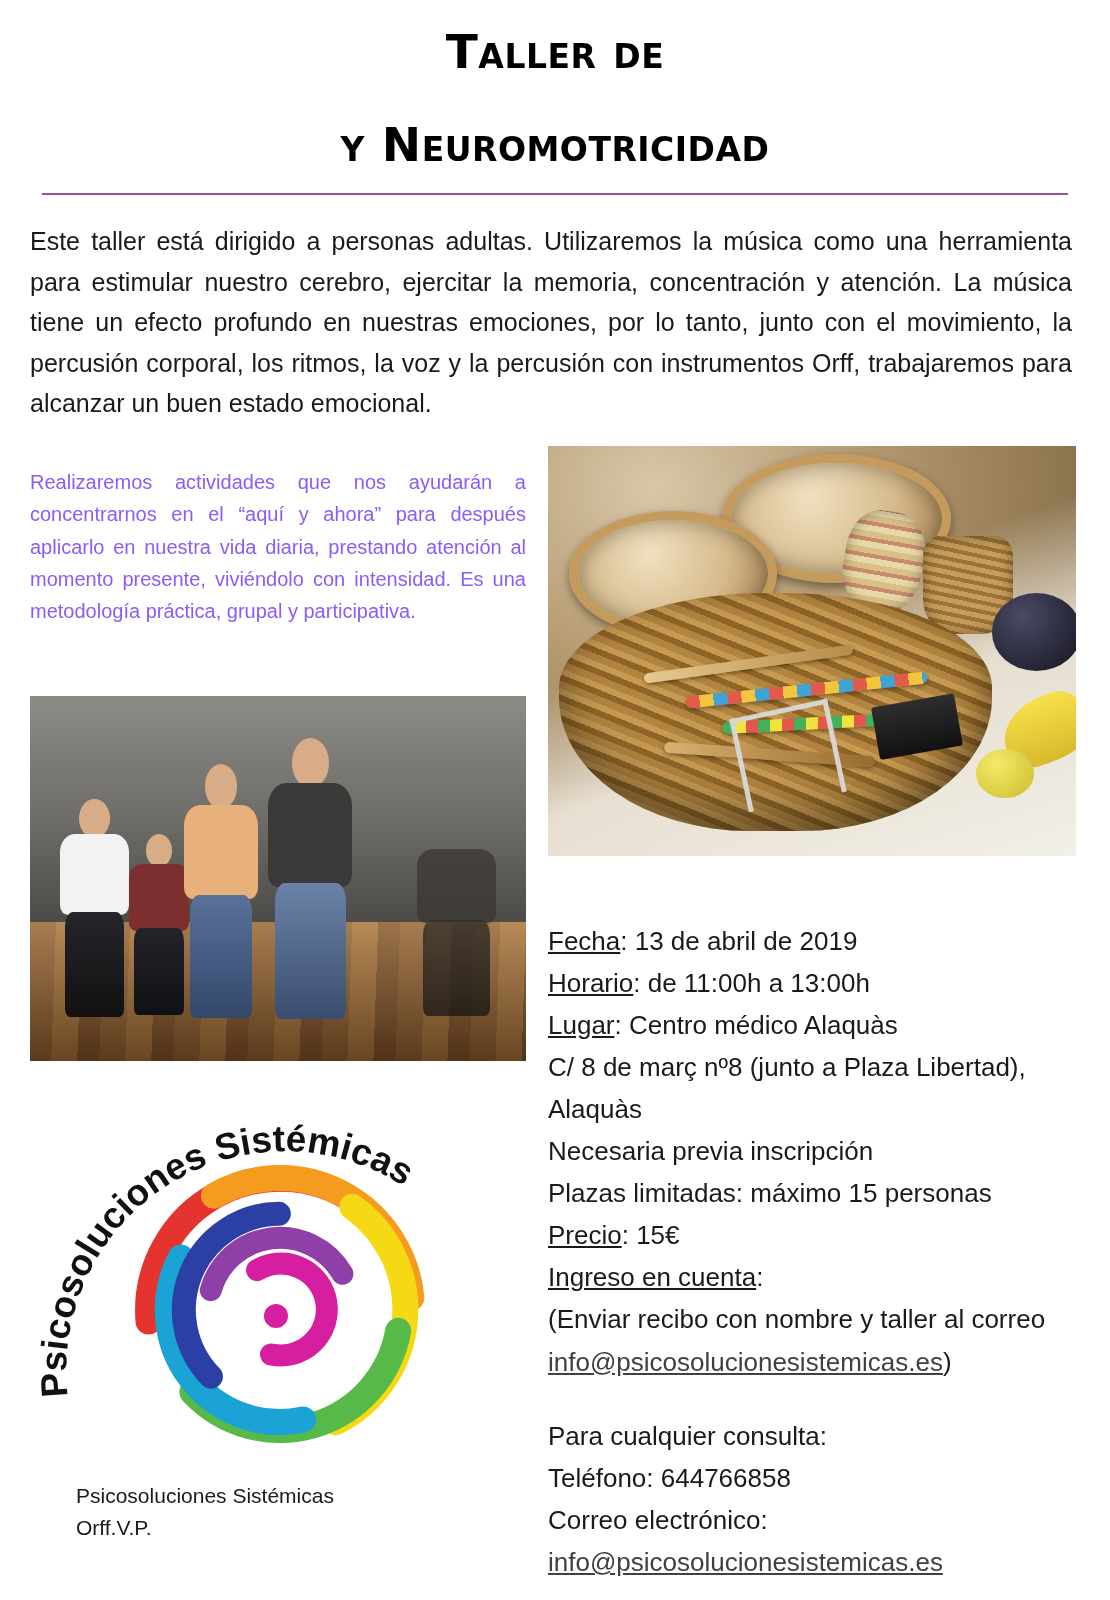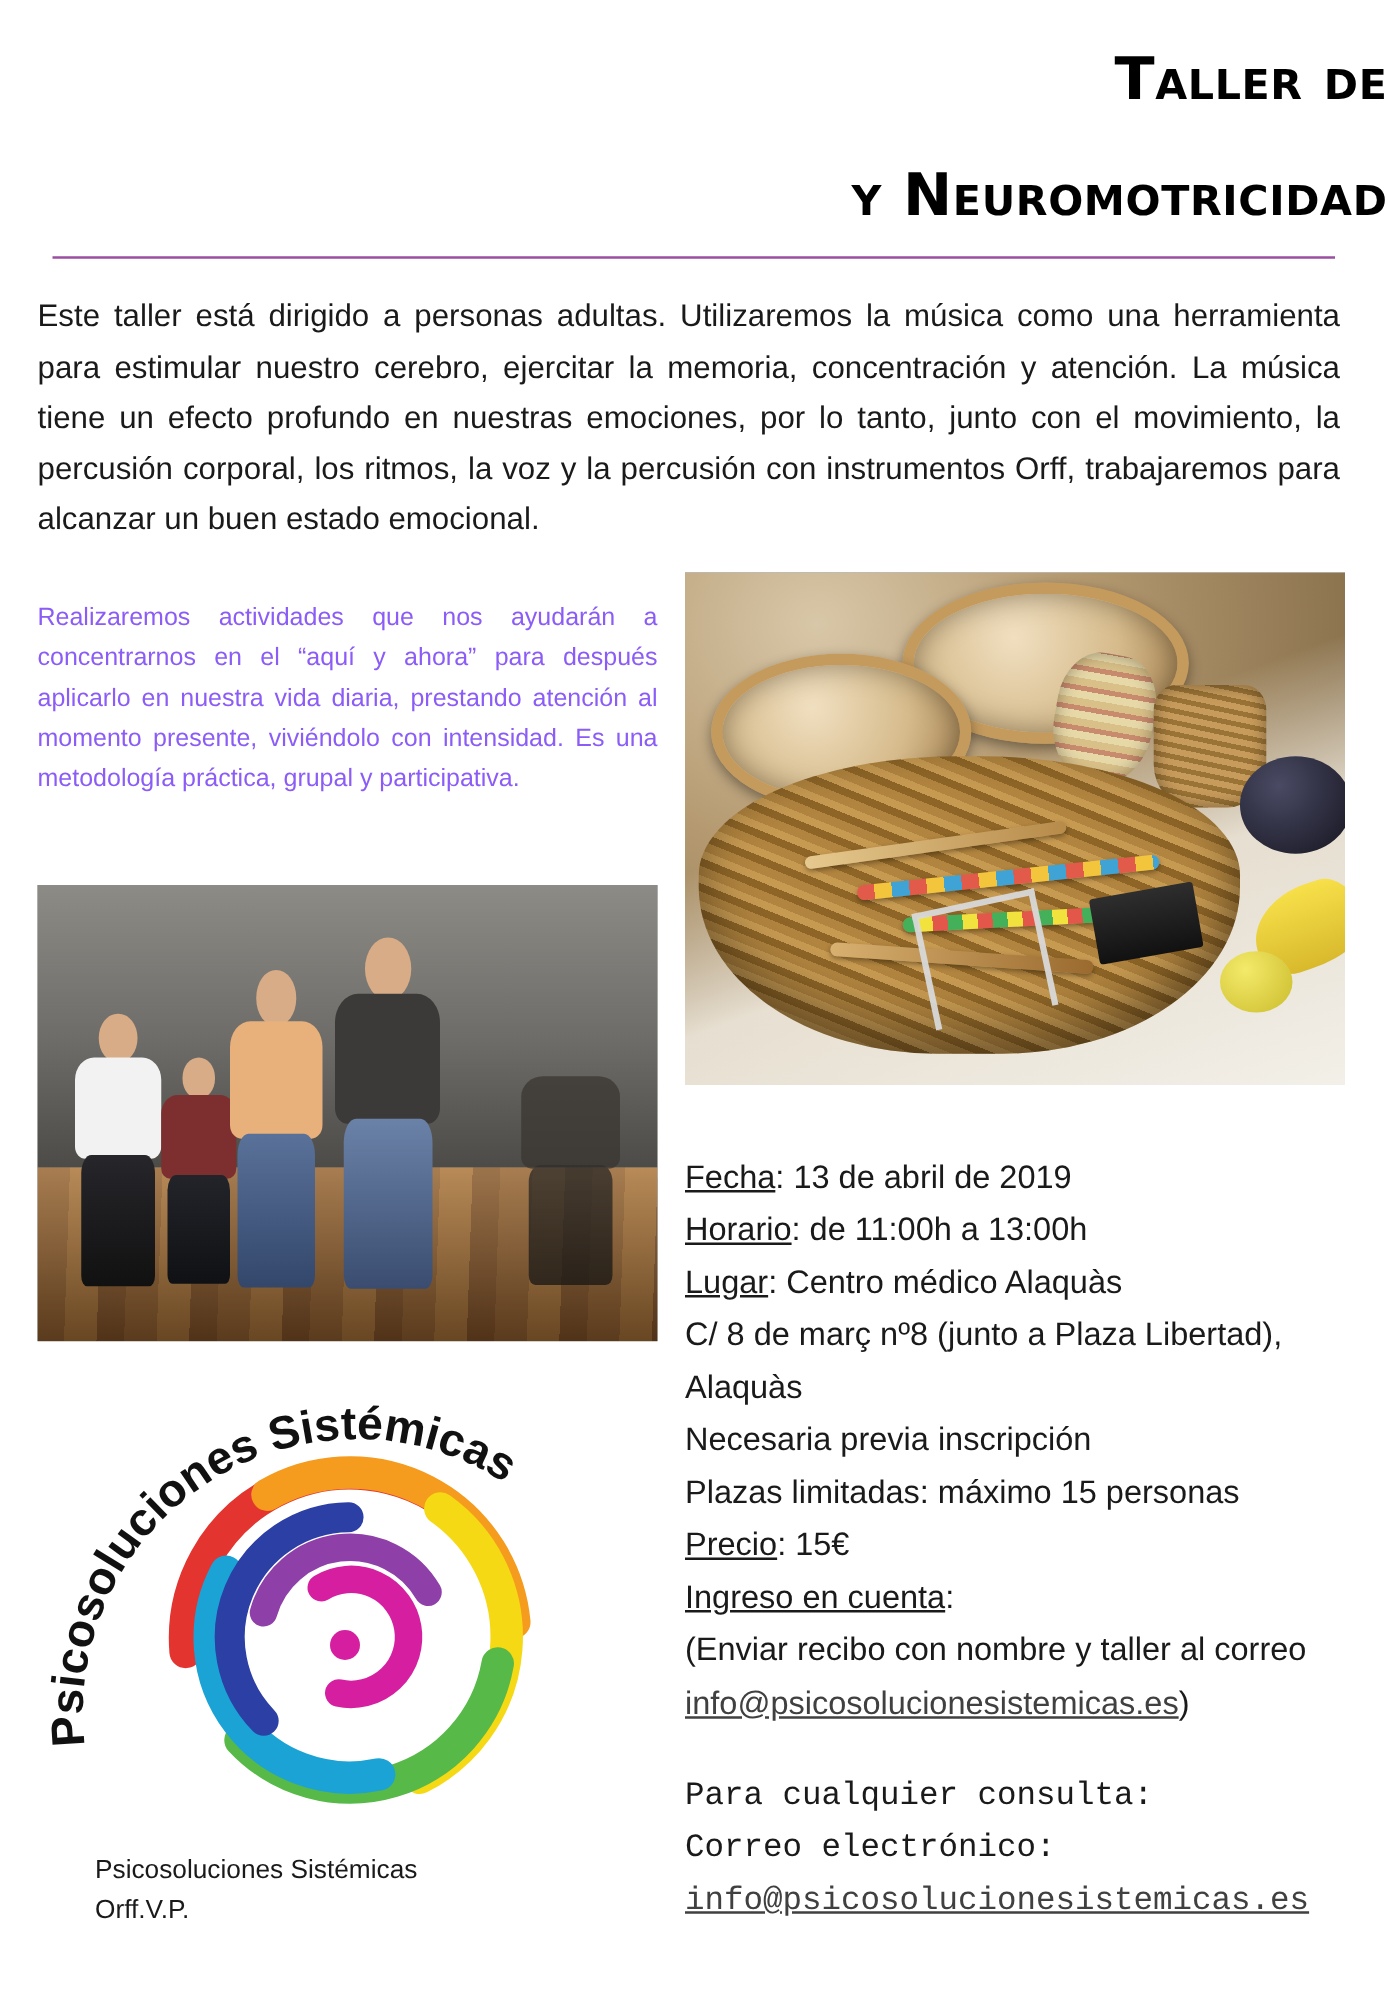--- a/index.html
+++ b/index.html
@@ -11,22 +11,22 @@
     height: 1600px;
     background: #ffffff;
     font-family: "Liberation Sans", sans-serif;
     color: #1a1a1a;
     overflow: hidden;
     position: relative;
   }
 
   
   .poster-title {
-    text-align: right;
-    padding-top: 38px;
+    text-align: center;
+    padding-top: 26px;
   }
   .poster-title .line {
     font-family: "DejaVu Sans", sans-serif;
     font-weight: bold;
     color: #000000;
     letter-spacing: 0.5px;
     line-height: 1.12;
   }
   .title-line-1 { font-size: 47px; font-variant: small-caps; }
   .title-line-2 { font-size: 47px; font-variant: small-caps; }
@@ -195,21 +195,21 @@
   .details {
     position: absolute;
     left: 548px;
     width: 530px;
     font-size: 26px;
     line-height: 1.62;
     color: #1a1a1a;
   }
   #details-when { top: 920px; }
   #details-signup { top: 1130px; }
-  #details-contact { top: 1415px; font-family: Liberation Mono, monospace; }
+  #details-contact { top: 1415px; }
   .u { text-decoration: underline; }
   .link {
     color: #404040;
     text-decoration: underline;
   }
 
   
   .logo-wrap {
     position: absolute;
     left: 30px;
@@ -330,20 +330,21 @@
   <div>
     <span>(Enviar recibo con nombre y taller al correo</span>
   </div>
   <div>
     <a class="link" href="#">info@psicosolucionesistemicas.es</a><span>)</span>
   </div>
 </div>
 
 <div class="details" id="details-contact">
   <div>Para cualquier consulta:</div>
+  <div>Teléfono: 644766858</div>
   <div>Correo electrónico:</div>
   <div>
     <a class="link" href="#">info@psicosolucionesistemicas.es</a>
   </div>
 </div>
 
 <div class="logo-wrap">
   <svg class="curved-text" viewBox="0 0 500 330">
     <defs>
       <path id="arcPath" d="M 40,290 A 215,215 0 0 1 470,210" fill="none"></path>

